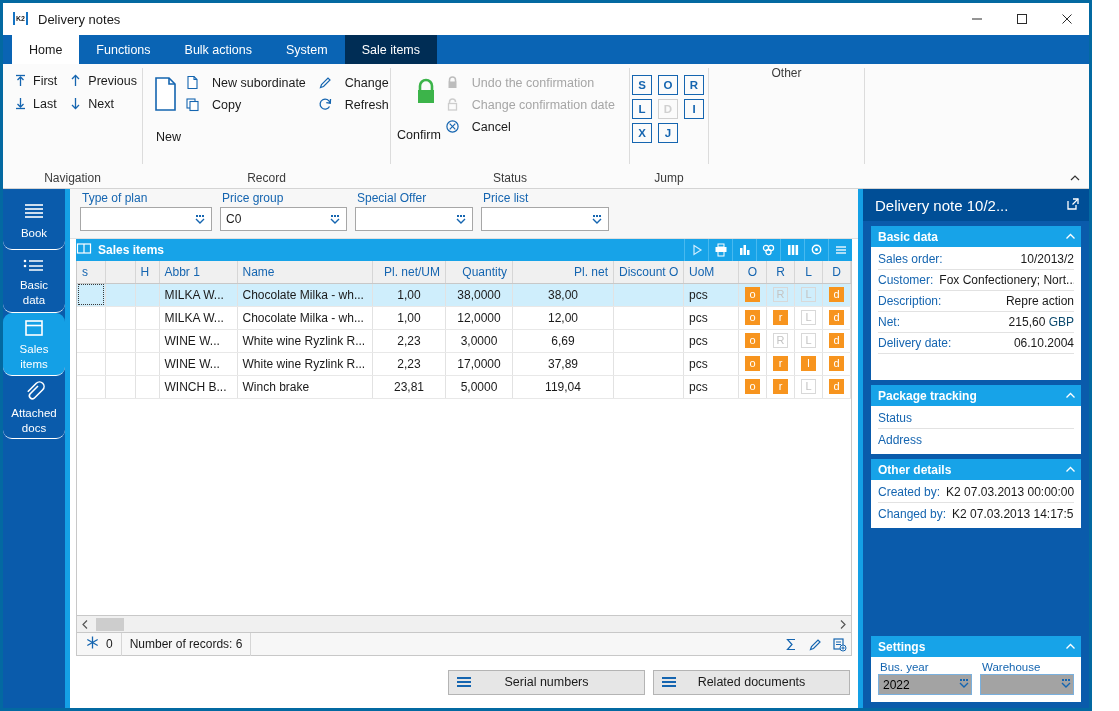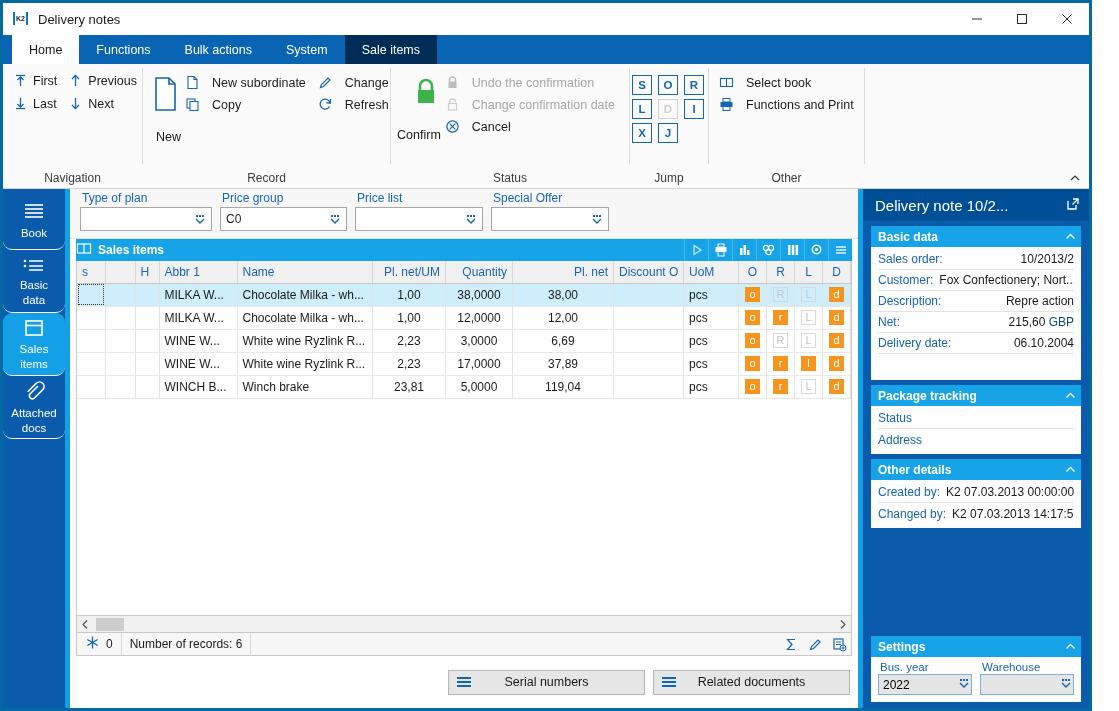--- a/index.html
+++ b/index.html
@@ -244,21 +244,21 @@
   .rp-v { flex: 1; text-align: right; color: #1a1a1a; white-space: nowrap;
           overflow: hidden; padding-left: 6px; }
   .rp-v .cur { color: #0c4a6e; }
   .rp-empty { height: 22px; }
   .rp-filler { flex: 1; }
   .rp-settings { margin: 0 8px 6px 8px; }
   .rp-set-body { background: #ffffff; padding: 4px 7px 7px 7px; display: flex; gap: 8px; }
   .setfld { display: flex; flex-direction: column; gap: 1px; flex: 1; }
   .setfld label { font-size: 11.5px; color: #1565b0; padding-left: 2px; }
   .setcombo {
-    height: 21px; border: 1px solid #7ab0dd; background: #e5e5e5;
+    height: 21px; border: 1px solid #7ab0dd; background: #a3a3a3;
     display: flex; align-items: center; padding: 0 0 0 4px; font-size: 12px;
   }
   .setcombo .val { flex: 1; }
 
   .chev { width: 14px; height: 14px; display: flex; align-items: center; justify-content: center; }
 </style>
 </head>
 <body>
 
 <div id="app">
@@ -460,43 +460,20 @@
             <div class="jbtn">I</div>
             <div class="jbtn">X</div>
             <div class="jbtn">J</div>
           </div>
         </div>
         <div class="rg-label">Jump</div>
       </div>
       <div class="rg-sep"></div>
 
       <div class="rgroup" style="width:155px">
-        <div class="rg-content">
-          <div class="stackcol">
-            <div class="stackitem">
-              <span class="ico">
-                <svg width="15" height="15" viewBox="0 0 15 15">
-                    <rect x="1.5" y="3.5" width="12" height="8" fill="none" stroke="#1565b0" stroke-width="1.1"></rect>
-                    <line x1="7.5" y1="3.5" x2="7.5" y2="11.5" stroke="#1565b0" stroke-width="1.1"></line>
-                  </svg>
-              </span>
-              <span>Select book</span>
-            </div>
-            <div class="stackitem">
-              <span class="ico">
-                <svg width="15" height="15" viewBox="0 0 15 15">
-                    <rect x="4" y="1.5" width="7" height="3.5" fill="none" stroke="#1565b0" stroke-width="1"></rect>
-                    <rect x="1.5" y="5" width="12" height="5" fill="#1565b0"></rect>
-                    <rect x="4" y="9.5" width="7" height="4" fill="#fff" stroke="#1565b0" stroke-width="1"></rect>
-                  </svg>
-              </span>
-              <span>Functions and Print</span>
-            </div>
-          </div>
-        </div>
         <div class="rg-label">Other</div>
       </div>
       <div class="rg-sep"></div>
 
       <div class="ribbon-collapse">
         <svg width="12" height="12" viewBox="0 0 12 12">
             <polyline points="2,8 6,4 10,8" fill="none" stroke="#333" stroke-width="1.2"></polyline>
           </svg>
       </div>
     </div>
@@ -579,36 +556,36 @@
             <span class="dd">
               <svg width="14" height="14" viewBox="0 0 14 14">
                   <rect x="3" y="3" width="2" height="2" fill="#1565b0"></rect>
                   <rect x="6" y="3" width="2" height="2" fill="#1565b0"></rect>
                   <rect x="9" y="3" width="2" height="2" fill="#1565b0"></rect>
                   <polyline points="3,7 7,11 11,7" fill="none" stroke="#1565b0" stroke-width="1.4"></polyline>
                 </svg>
             </span>
           </div>
         </div>
-        <div class="fld" style="width:128px">
-          <label>Price list</label>
+        <div class="fld" style="width:118px">
+          <label>Special Offer</label>
           <div class="combo">
             <span class="val"></span>
             <span class="dd">
               <svg width="14" height="14" viewBox="0 0 14 14">
                   <rect x="3" y="3" width="2" height="2" fill="#1565b0"></rect>
                   <rect x="6" y="3" width="2" height="2" fill="#1565b0"></rect>
                   <rect x="9" y="3" width="2" height="2" fill="#1565b0"></rect>
                   <polyline points="3,7 7,11 11,7" fill="none" stroke="#1565b0" stroke-width="1.4"></polyline>
                 </svg>
             </span>
           </div>
         </div>
-        <div class="fld" style="width:118px">
-          <label>Special Offer</label>
+        <div class="fld" style="width:128px">
+          <label>Price list</label>
           <div class="combo">
             <span class="val"></span>
             <span class="dd">
               <svg width="14" height="14" viewBox="0 0 14 14">
                   <rect x="3" y="3" width="2" height="2" fill="#1565b0"></rect>
                   <rect x="6" y="3" width="2" height="2" fill="#1565b0"></rect>
                   <rect x="9" y="3" width="2" height="2" fill="#1565b0"></rect>
                   <polyline points="3,7 7,11 11,7" fill="none" stroke="#1565b0" stroke-width="1.4"></polyline>
                 </svg>
             </span>

